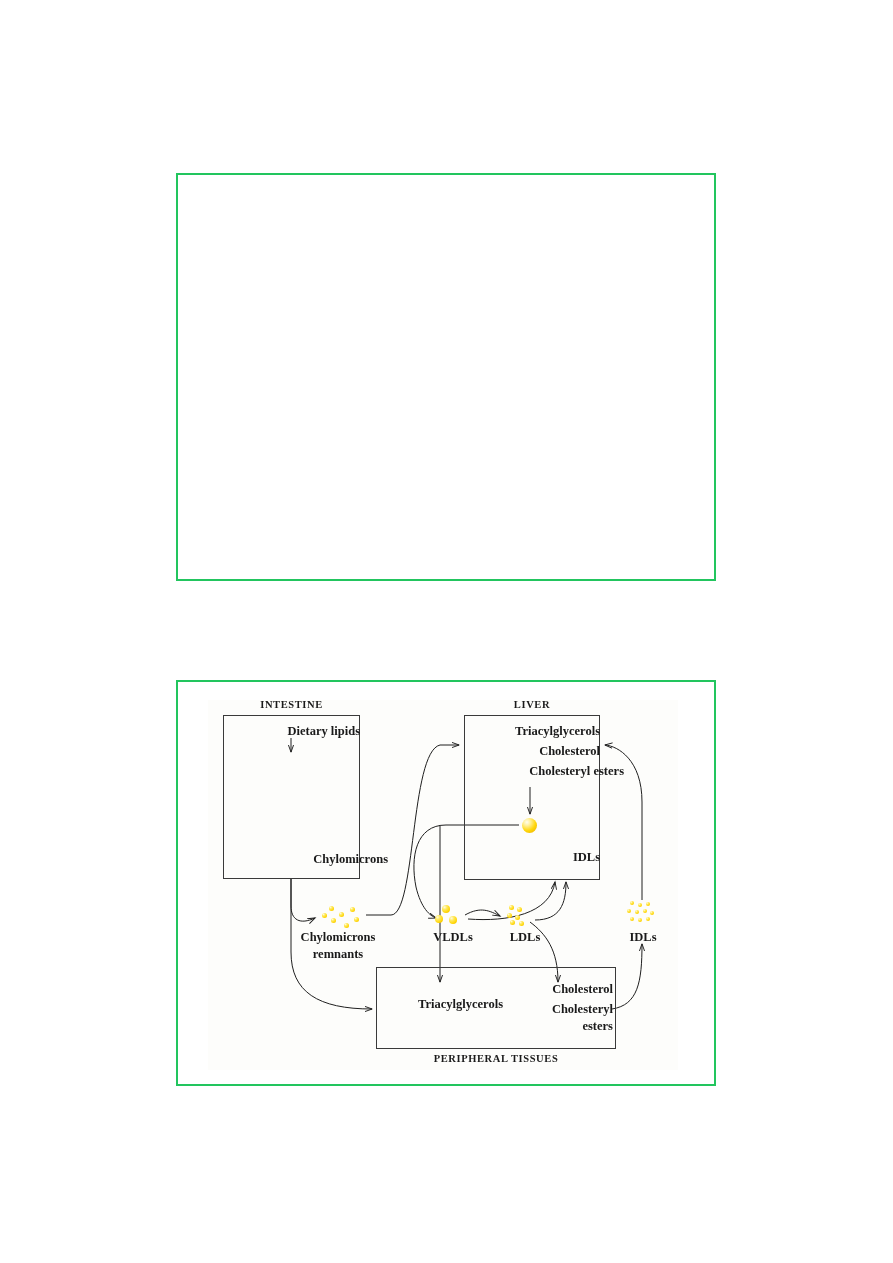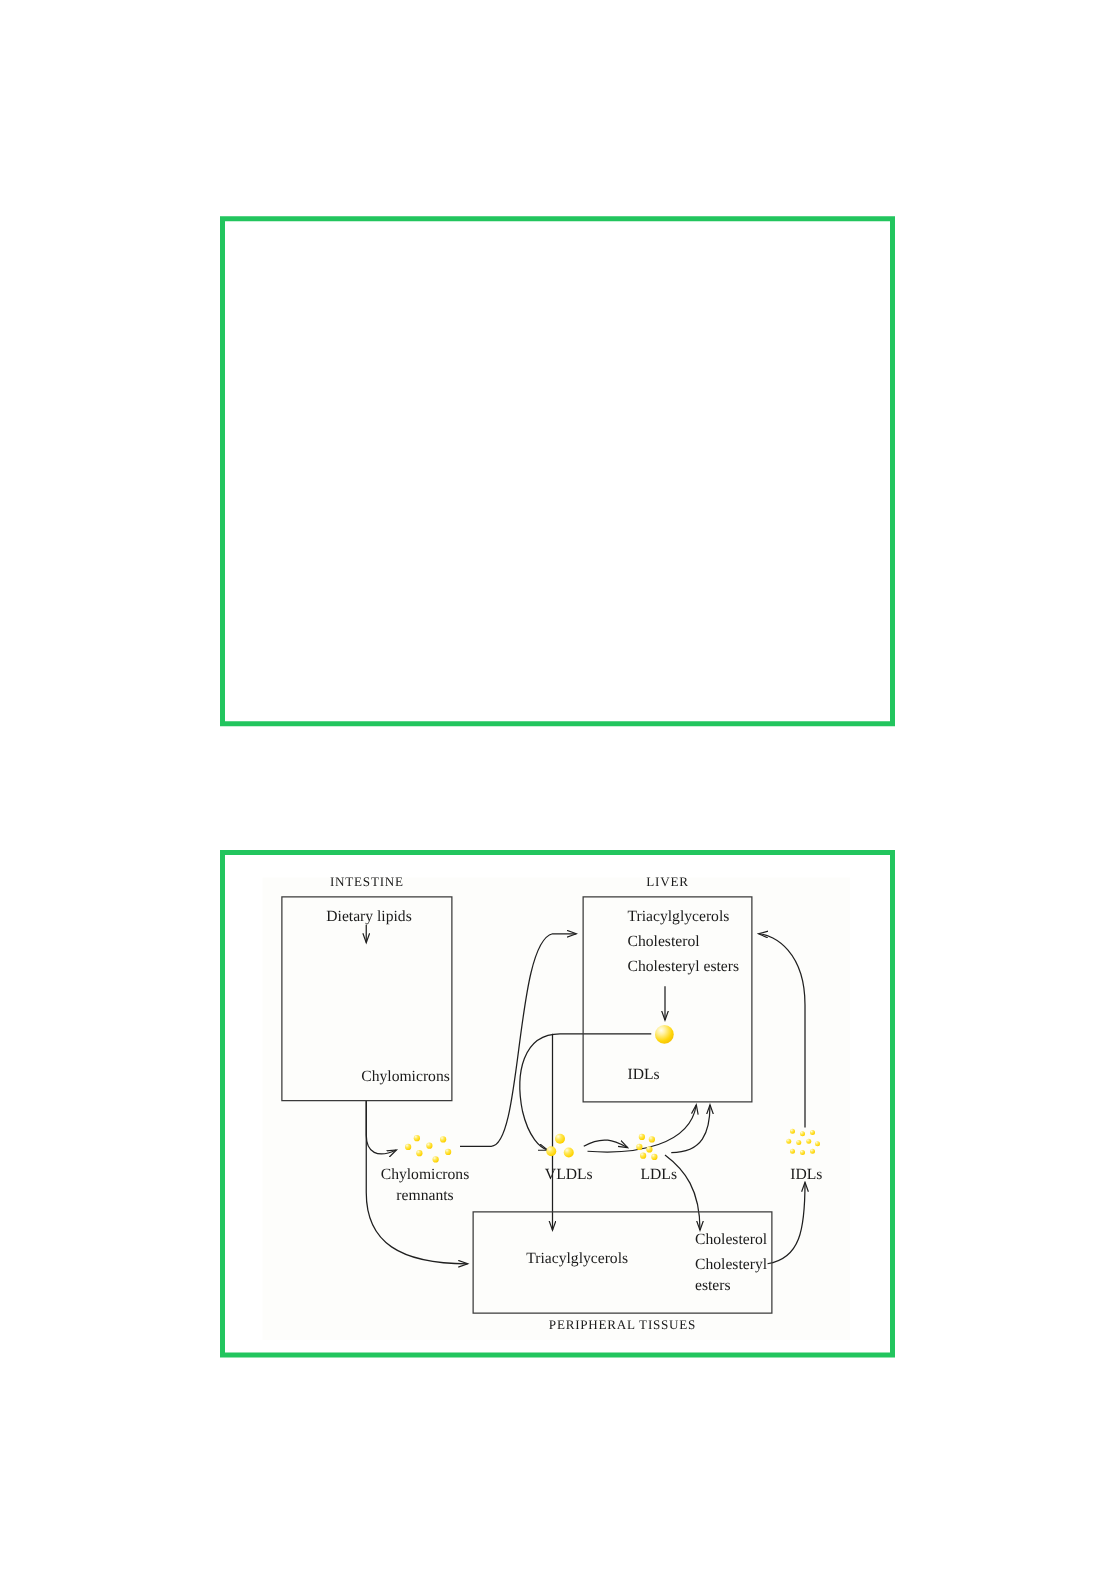--- a/index.html
+++ b/index.html
@@ -14,22 +14,23 @@
     position: relative;
     font-family: "Liberation Serif", serif;
     color: #1a1a1a;
     overflow: hidden;
   }
 
   
   .slide-frame {
     position: absolute;
     background: #ffffff;
-    border: 4px solid #22c55e;
+    border: 2px solid #22c55e;
     box-sizing: border-box;
+    font-weight: bold;
   }
   #slide-top {
     left: 176px;
     top: 173px;
     width: 540px;
     height: 408px;
   }
   #slide-bottom {
     left: 176px;
     top: 680px;
@@ -100,25 +101,24 @@
     white-space: nowrap;
     color: #1a1a1a;
   }
   #caption-intestine { left: 45px;  top: 17px; width: 137px; }
   #caption-liver     { left: 286px; top: 17px; width: 136px; }
   #caption-peripheral{ left: 198px; top: 371px; width: 240px; }
 
   
   .box-text {
     position: absolute;
-    text-align: left;
+    text-align: right;
     white-space: nowrap;
     font-size: 12.5px;
     color: #1a1a1a;
-    padding-left: 36px;
   }
   #txt-dietary-lipids { left: 45px;  top: 42px;  width: 137px; }
   #txt-chylomicrons   { left: 45px;  top: 170px; width: 137px; margin-left: 28px; }
 
   #txt-liver-tag      { left: 286px; top: 42px;  width: 136px; }
   #txt-liver-chol     { left: 286px; top: 62px;  width: 136px; }
   #txt-liver-ce       { left: 286px; top: 82px;  width: 160px; }
   #txt-vldls          { left: 286px; top: 168px; width: 136px; }
 
   #txt-per-tag        { left: 205px; top: 315px; width: 120px; }

